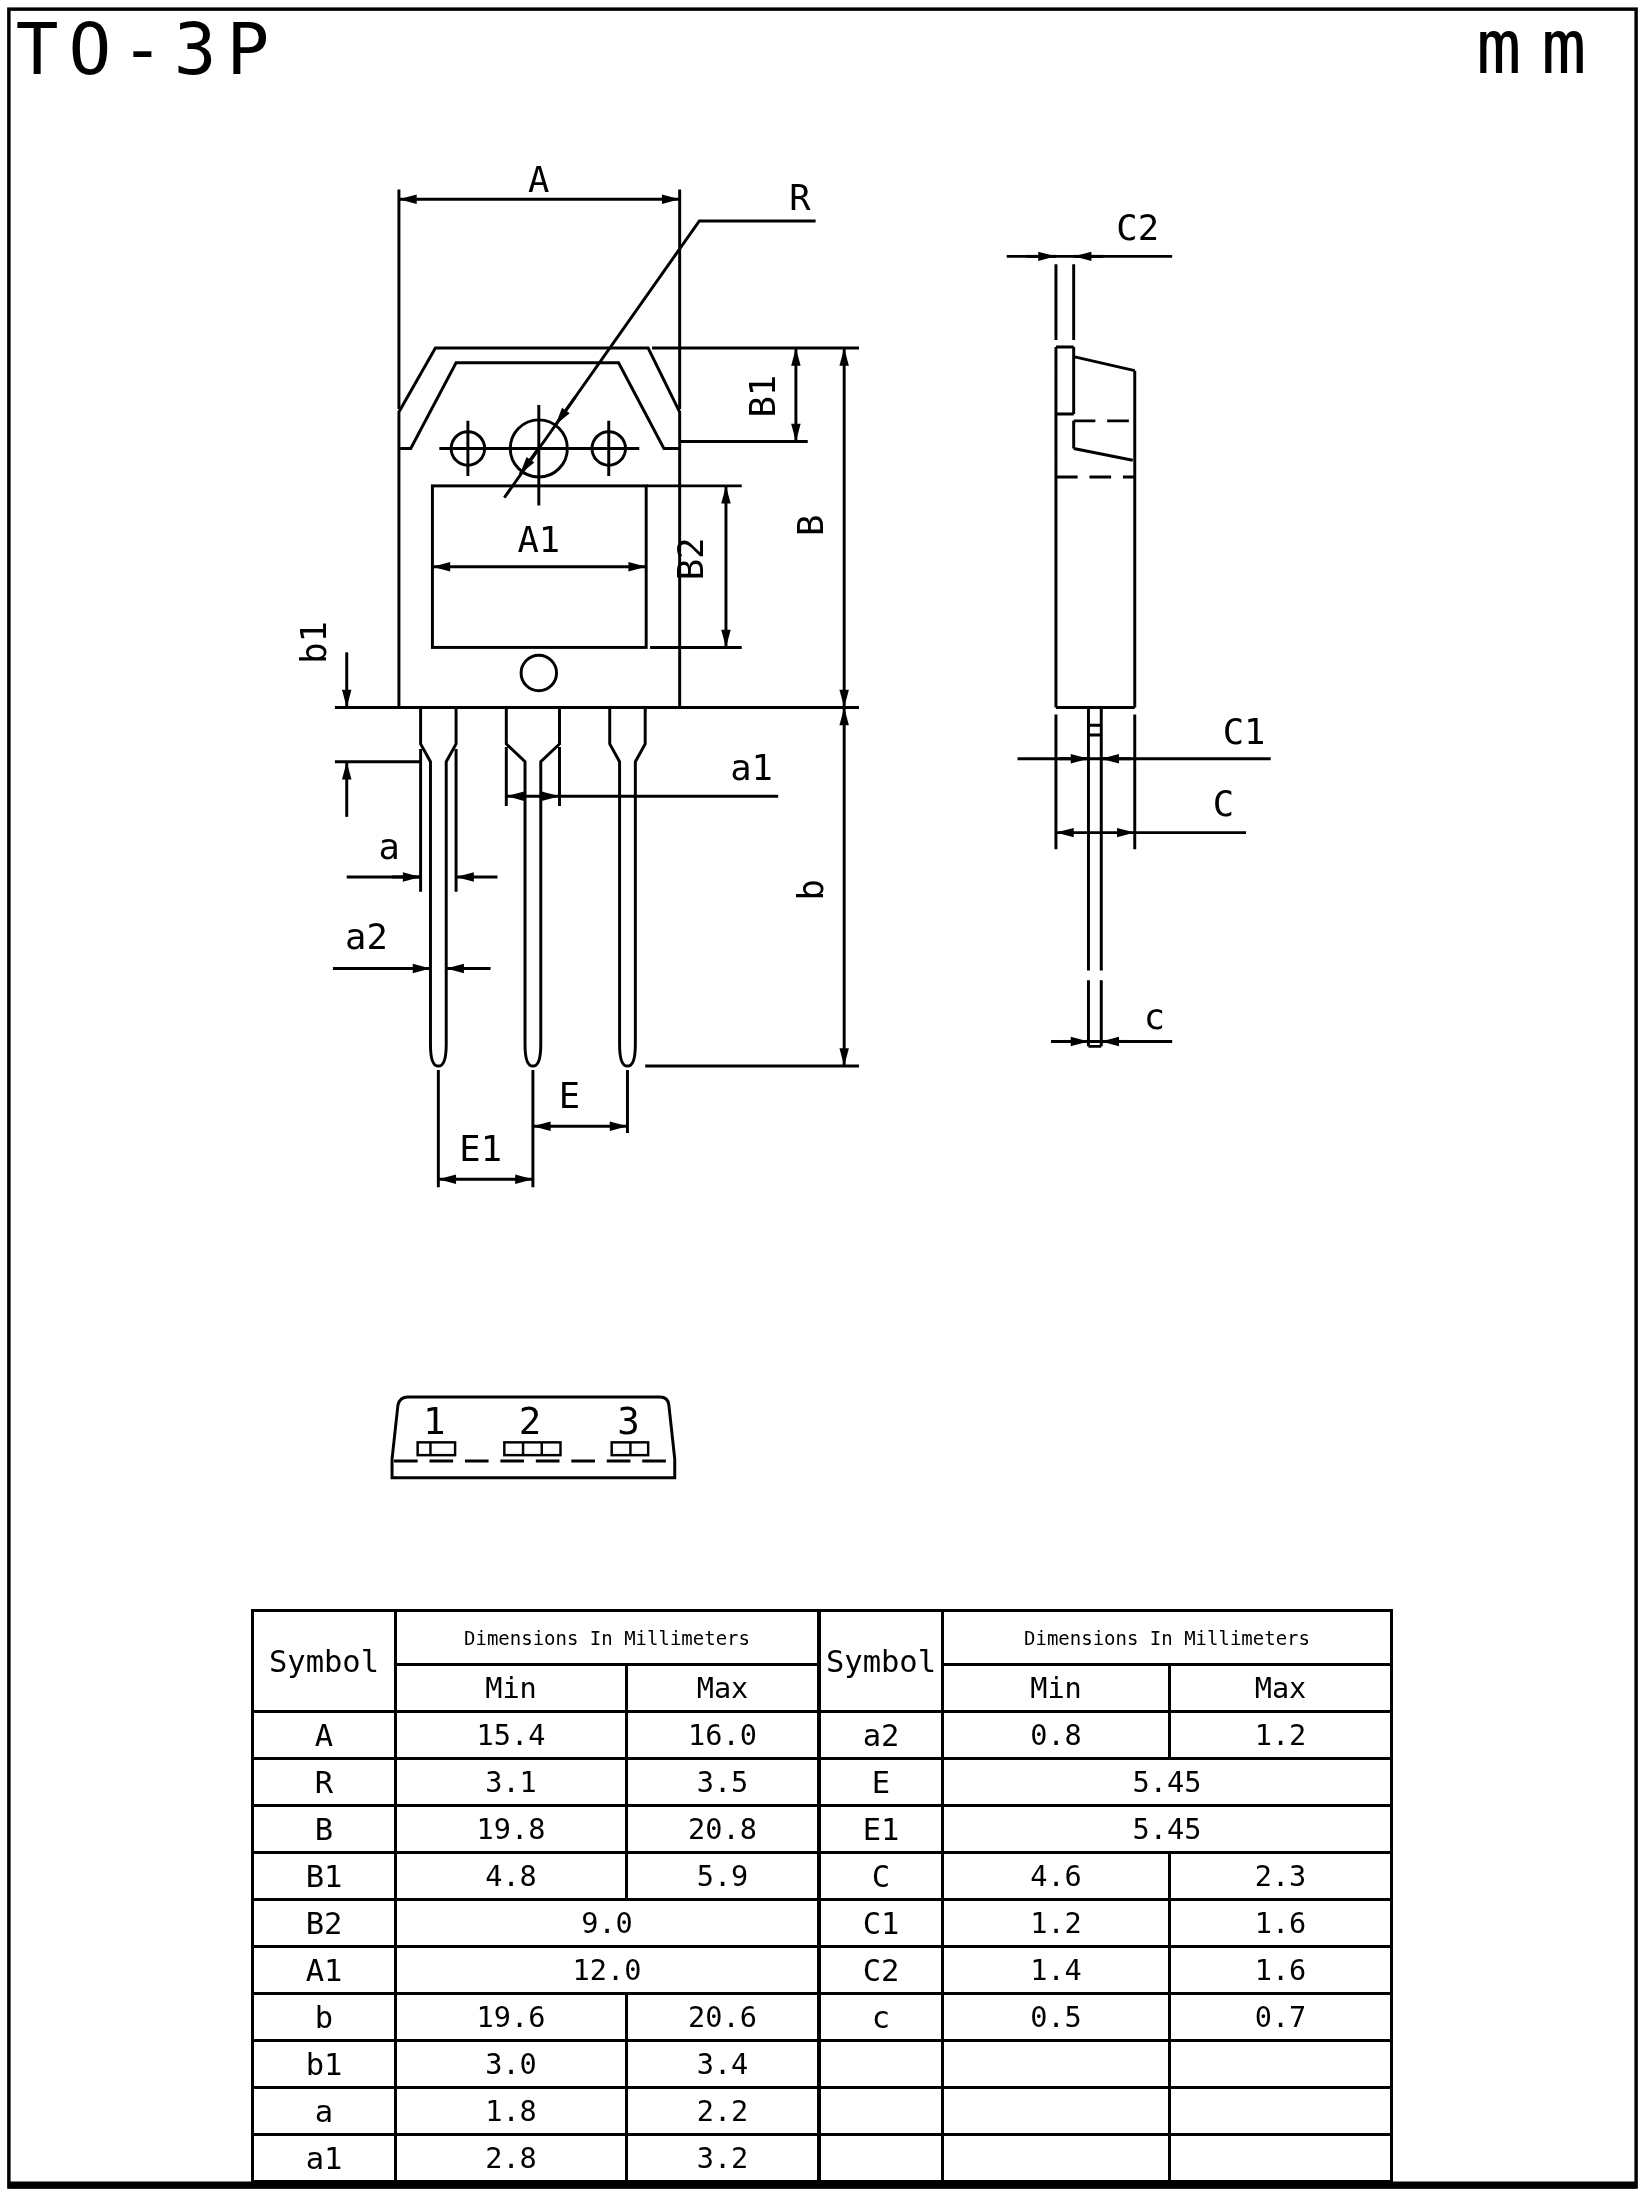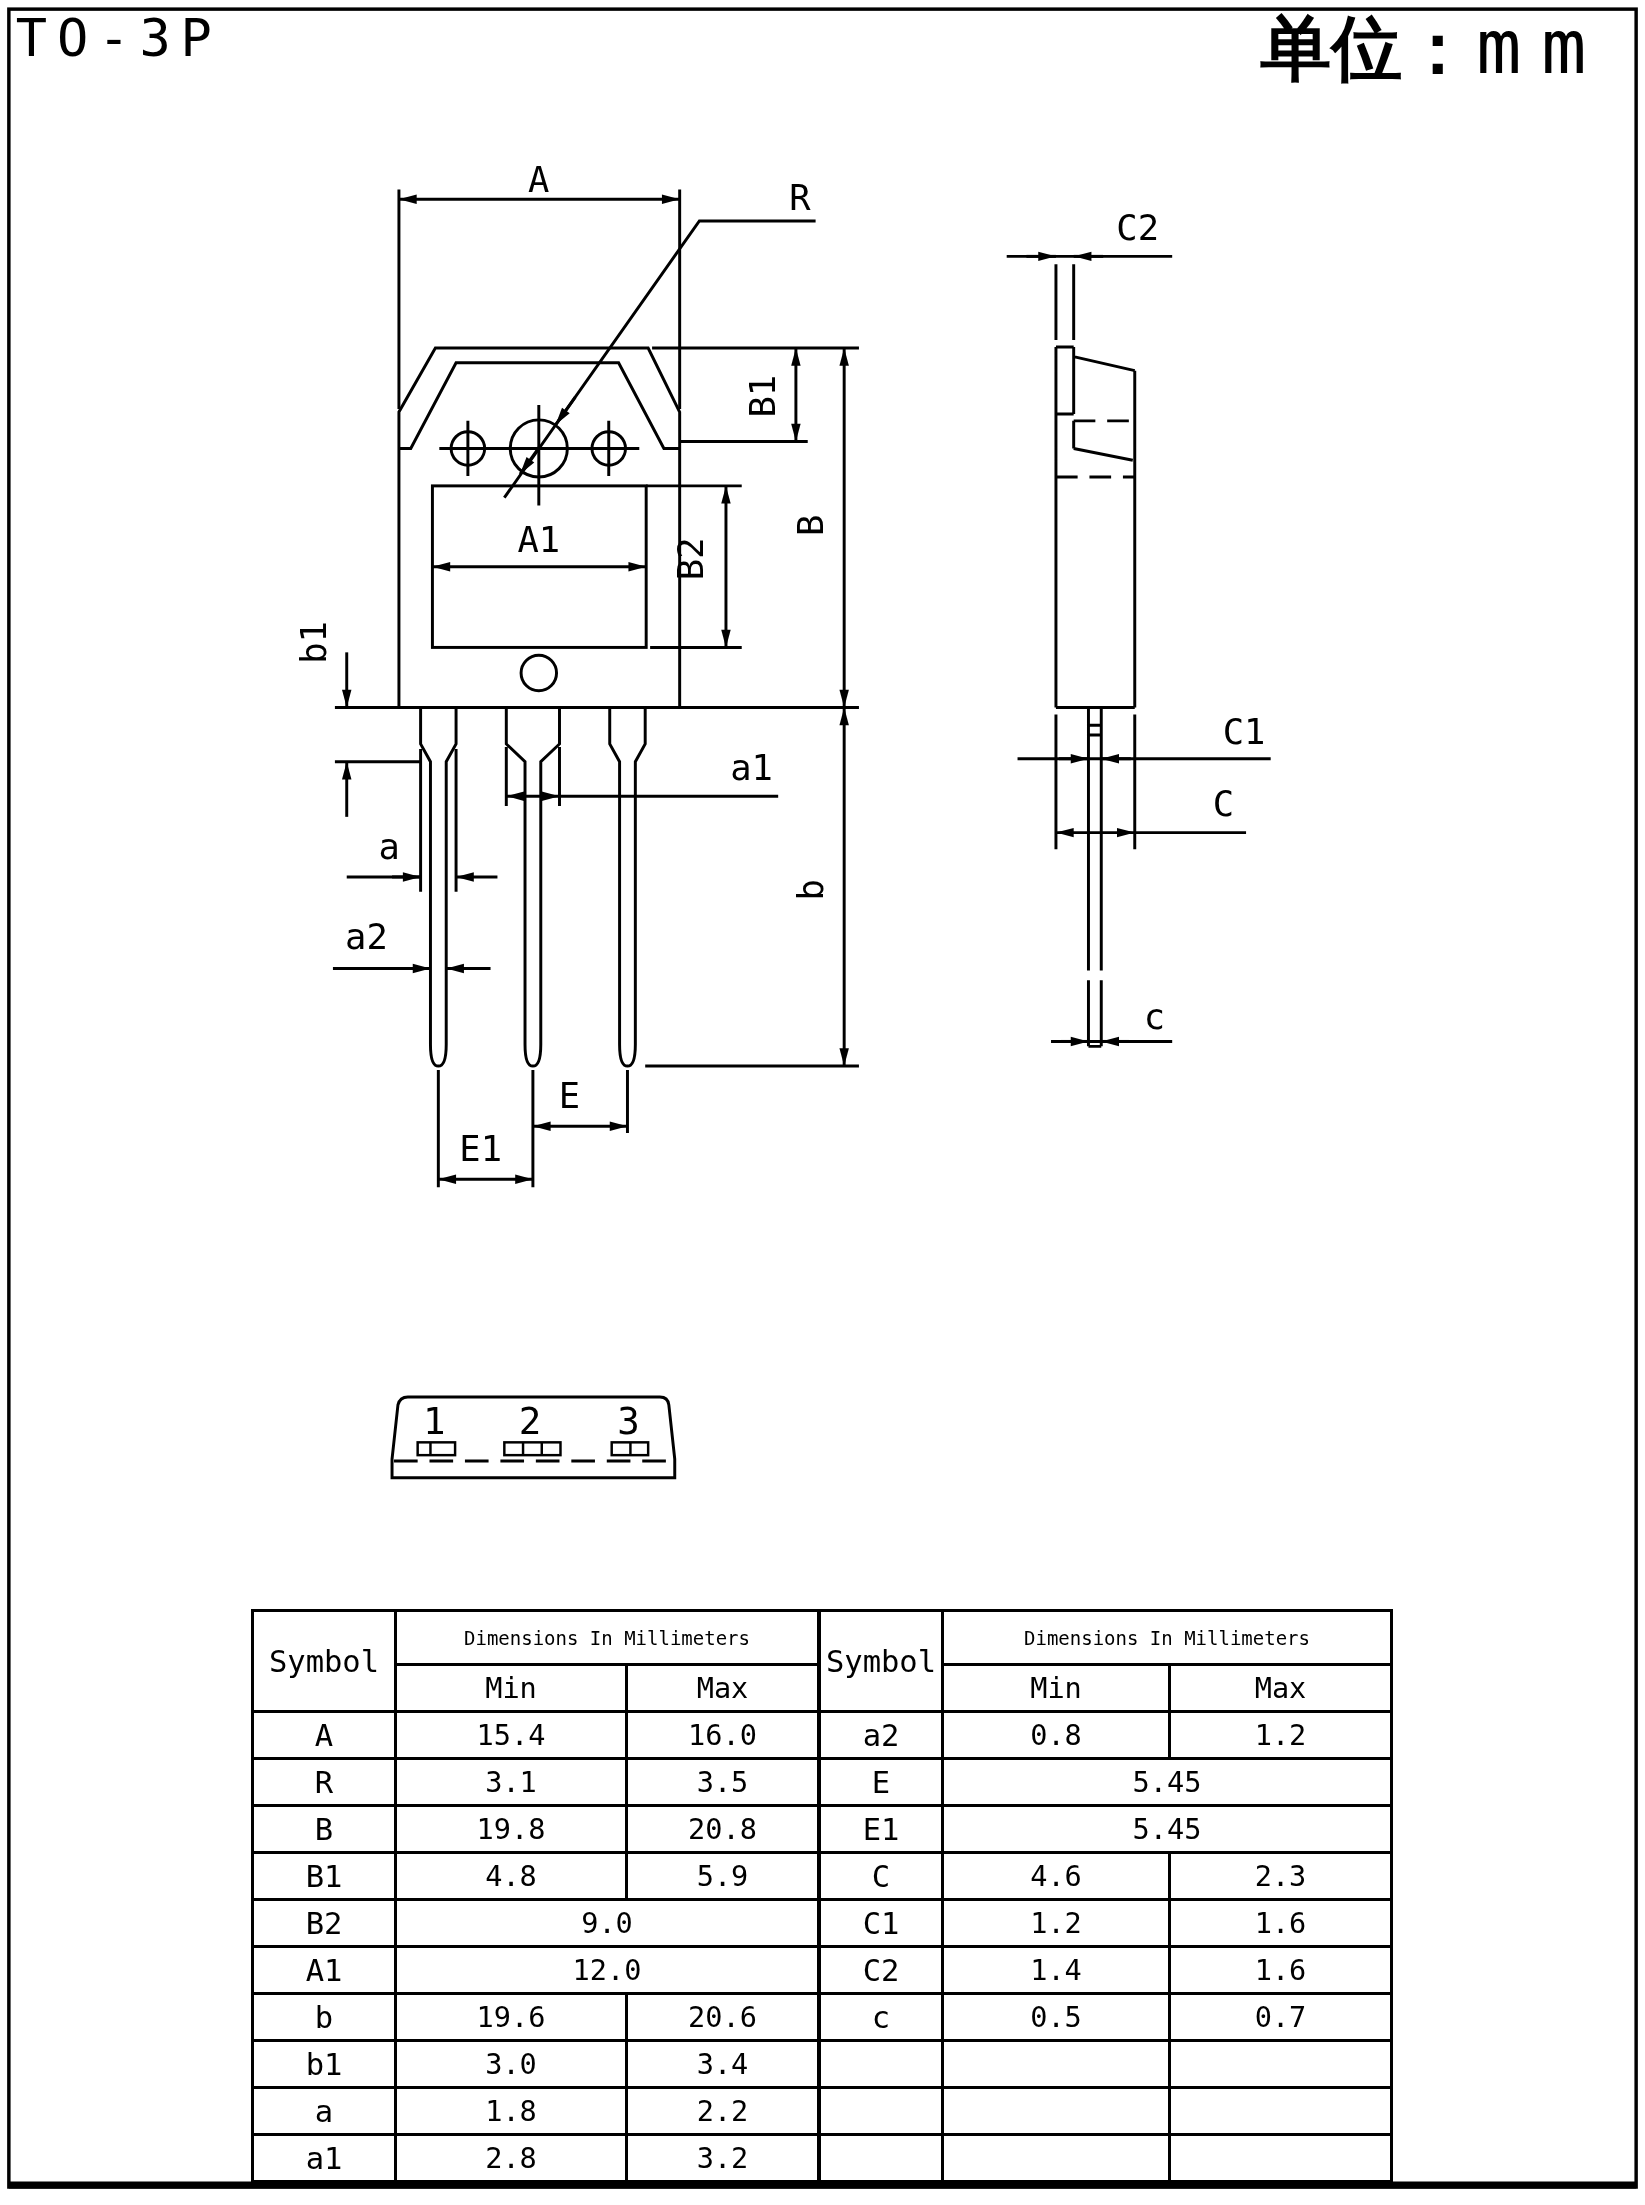--- a/index.html
+++ b/index.html
@@ -2,21 +2,21 @@
 <html><head>
 <meta charset="utf-8">
 <style>
   html,body{margin:0;padding:0;}
   body{
     width:1645px;height:2206px;background:#ffffff;position:relative;
     font-family:"DejaVu Sans Mono",monospace;color:#000;overflow:hidden;
   }
   .page-title{
     position:absolute;left:15.8px;top:7.9px;
-    font-size:52px;letter-spacing:9.9px;font-weight:normal;
+    font-size:71px;letter-spacing:9.9px;font-weight:normal;
     font-family:"DejaVu Sans Mono",monospace;
   }
   .unit{
     position:absolute;top:2px;right:39px;display:flex;align-items:baseline;
   }
   .unit-cjk{
     font-family:"DejaVu Serif",serif;font-weight:bold;font-size:71px;line-height:1.2;
   }
   .unit-val{
     font-family:"DejaVu Sans Mono",monospace;font-size:75px;letter-spacing:19.7px;
@@ -41,21 +41,20 @@
   .dim-table tr.dr td{height:44px;}
   #table-left{left:251px;top:1609px;width:566px;}
   #table-right{left:818px;top:1609px;width:571px;}
 </style>
 </head>
 <body>
 
 <div class="page-title">TO-3P</div>
 
 <div class="unit">
-  <span class="unit-cjk">单位：</span>
   <span class="unit-val">mm</span>
 </div>
 
 <svg class="drawing" width="1645" height="2206" viewBox="0 0 1670 2239">
   <defs>
     <marker id="ah" markerUnits="userSpaceOnUse" markerWidth="22" markerHeight="14" viewBox="-19 -7 22 14" refX="0" refY="0" orient="auto-start-reverse" overflow="visible">
       <path d="M0,0 L-18,4.8 L-18,-4.8 Z" fill="#000" stroke="none"></path>
     </marker>
   </defs>
 

